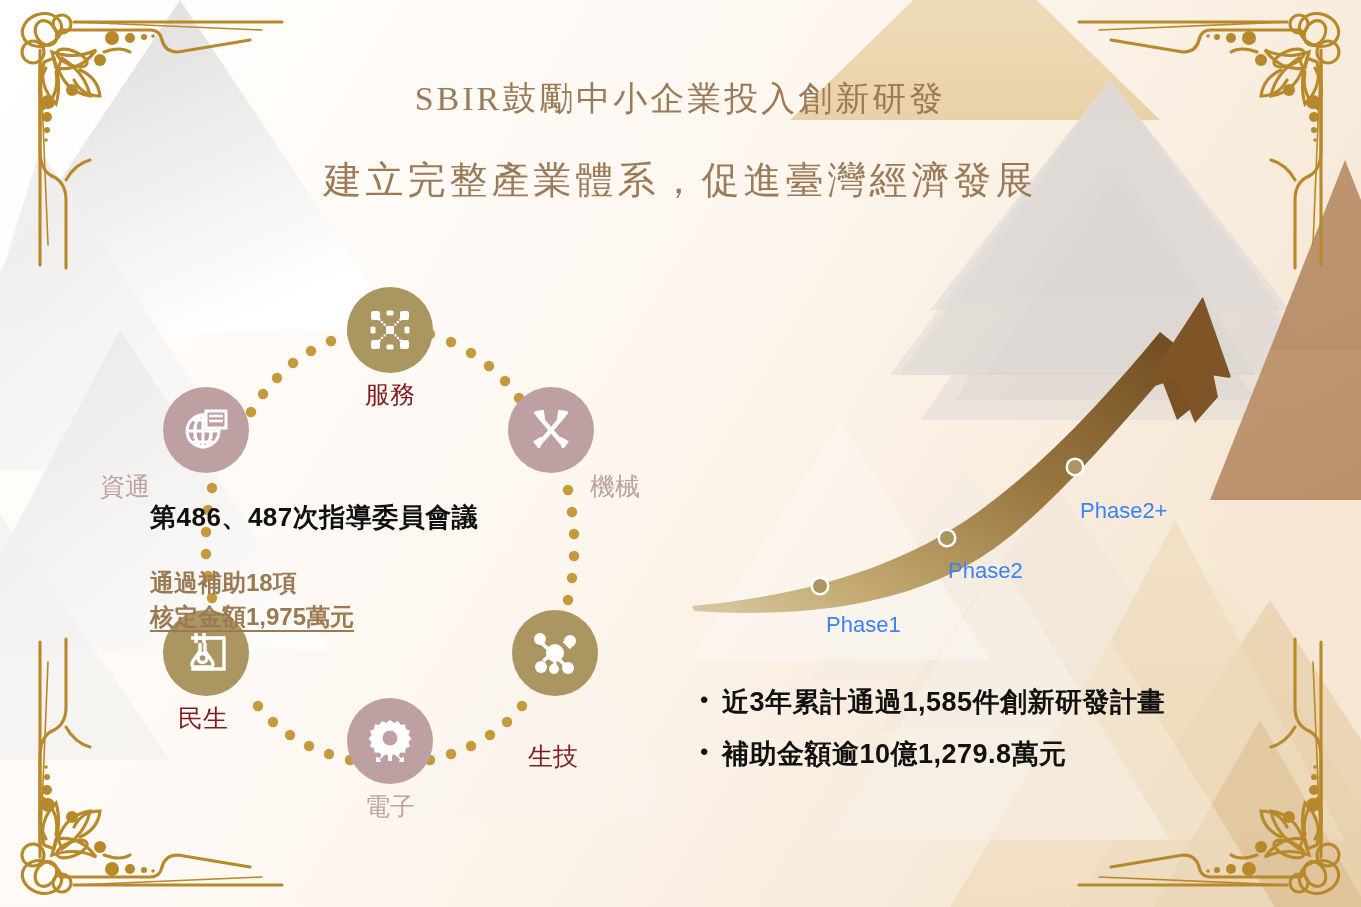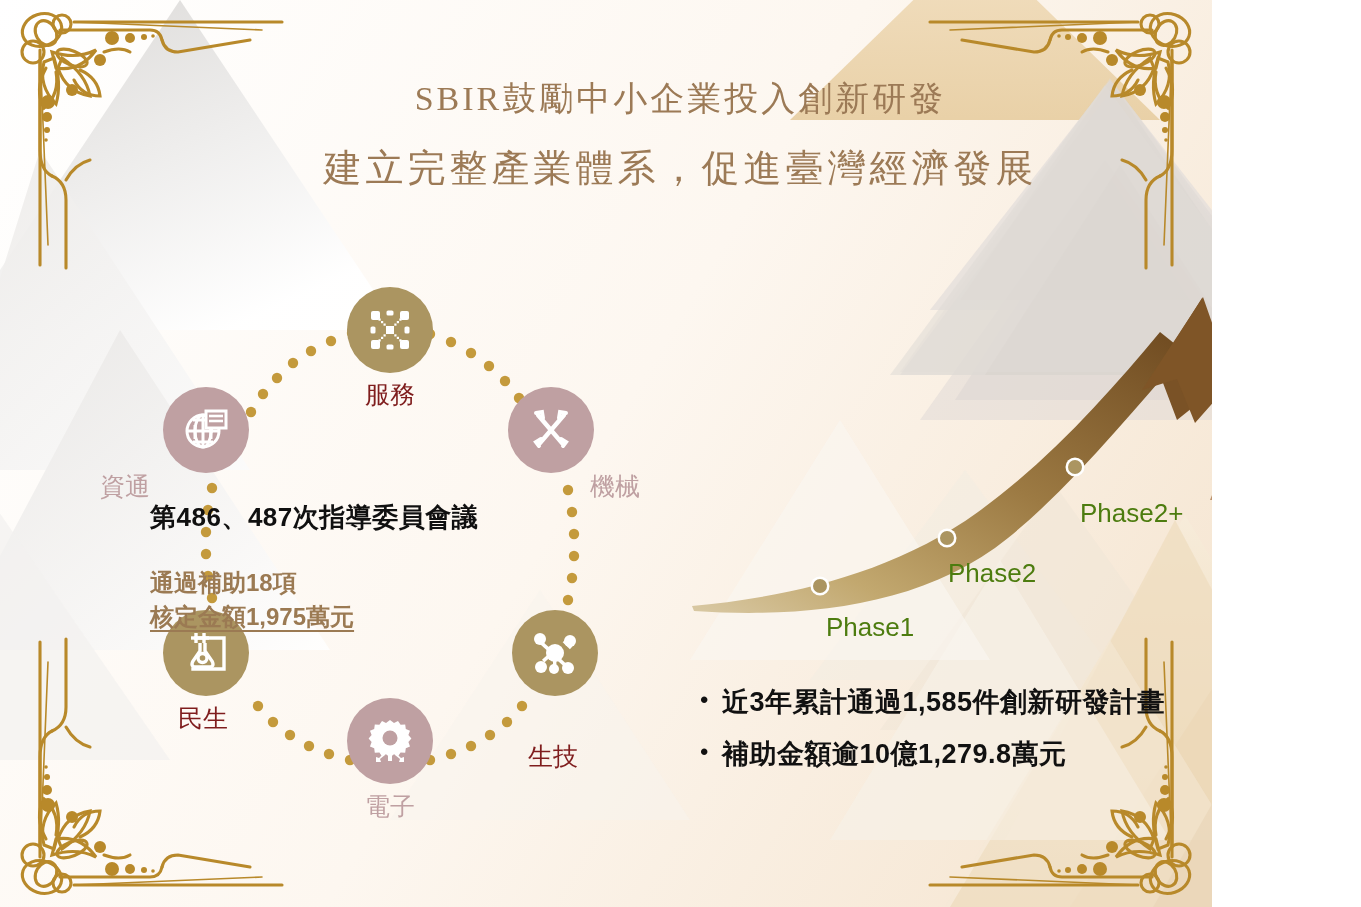--- a/index.html
+++ b/index.html
@@ -2,41 +2,41 @@
 <html><head>
 <meta charset="utf-8">
 <style>
   * { margin:0; padding:0; box-sizing:border-box; }
   html,body { width:1361px; height:907px; overflow:hidden; }
   body {
     font-family:"Liberation Sans", sans-serif;
     background:#ffffff;
     position:relative;
   }
-  #stage { position:absolute; inset:0; width:1212px; height:907px; overflow:hidden; background:#fdfbf9; }
+  #stage { position:absolute; inset:0; width:1361px; height:907px; overflow:hidden; background:#fdfbf9; }
 
   
   .bg-svg { position:absolute; inset:0; width:1361px; height:907px; }
 
   
   .corner { position:absolute; width:300px; height:300px; }
   .corner.tl { top:0; left:0; }
   .corner.tr { top:0; right:0; transform:scaleX(-1); }
   .corner.bl { bottom:0; left:0; transform:scaleY(-1); }
   .corner.br { bottom:0; right:0; transform:scale(-1,-1); }
 
   
   .title-block { position:absolute; left:0; top:78px; width:1361px; text-align:center; }
   .title1 {
     font-size:34px; color:#9c7a56; letter-spacing:3px;
     font-family:"Liberation Serif", serif; line-height:1.25;
   }
   .title2 {
     font-size:38px; color:#9c7a56; letter-spacing:4px;
-    font-family:"Liberation Serif", serif; line-height:1.25; margin-top:24px;
+    font-family:"Liberation Serif", serif; line-height:1.25; margin-top:36px;
   }
 
   
   .diagram { position:absolute; left:90px; top:270px; width:620px; height:590px; }
   .dots-svg { position:absolute; left:0; top:0; width:620px; height:590px; }
 
   .node { position:absolute; width:86px; height:86px; border-radius:50%;
           display:flex; align-items:center; justify-content:center; }
   .node svg { width:48px; height:48px; }
   .node-label { position:absolute; font-size:25px; white-space:nowrap;
@@ -50,21 +50,21 @@
   
   .center-text { position:absolute; left:150px; top:500px; width:460px; text-align:left; }
   .ct-line1 { font-size:26px; font-weight:bold; color:#101010; letter-spacing:0.5px; }
   .ct-line2 { font-size:24px; font-weight:bold; color:#9b7a53; margin-top:32px; }
   .ct-line3 { font-size:24px; font-weight:bold; color:#9b7a53; margin-top:2px;
               text-decoration:underline; text-underline-offset:5px; }
 
   
   .chart { position:absolute; left:690px; top:280px; width:600px; height:400px; }
   .chart svg { position:absolute; left:0; top:0; }
-  .phase-label { position:absolute; font-size:26px; color:#4d7c0f;
+  .phase-label { position:absolute; font-size:22px; color:#3b82f6;
                  font-family:"Liberation Sans", sans-serif; white-space:nowrap; }
 
   
   .bullets { position:absolute; left:700px; top:686px; width:620px; }
   .bullet-row { display:flex; align-items:flex-start; margin-bottom:20px; }
   .bullet-dot { width:22px; font-size:24px; color:#111; line-height:1.2; flex:0 0 22px; }
   .bullet-text { font-size:27px; font-weight:bold; color:#111; line-height:1.2; letter-spacing:0.5px; }
 </style>
 </head>
 <body>

